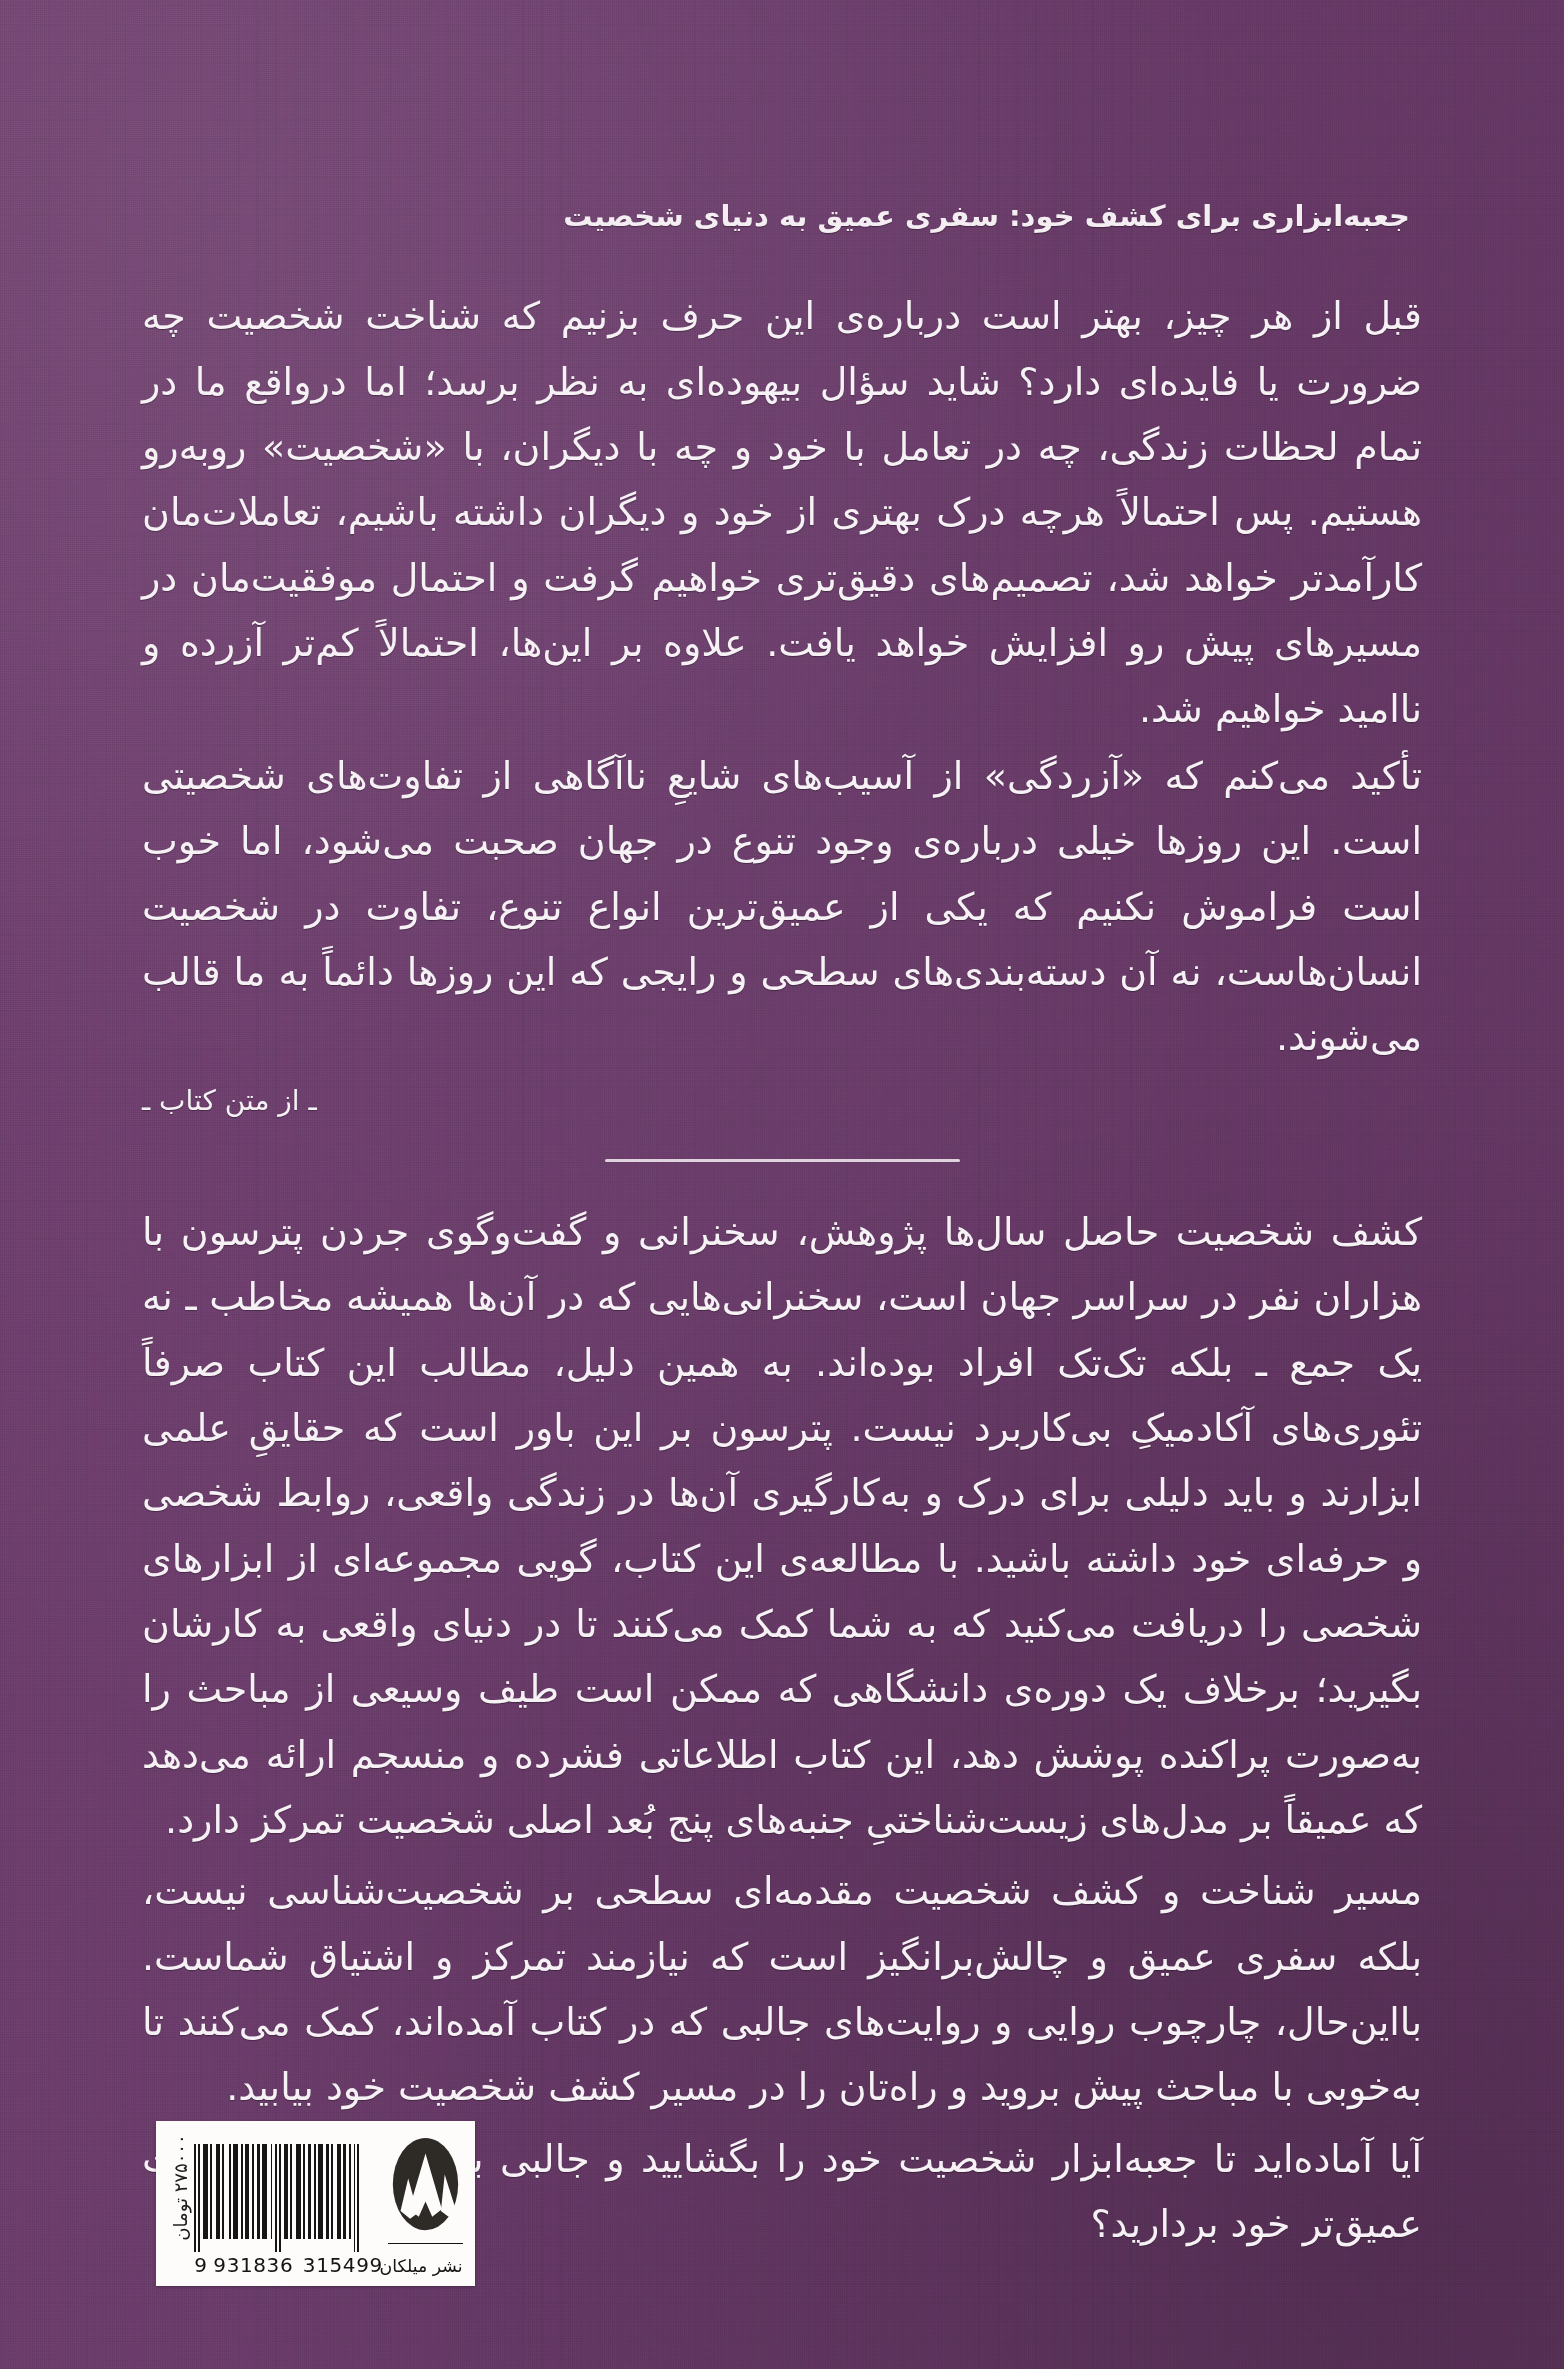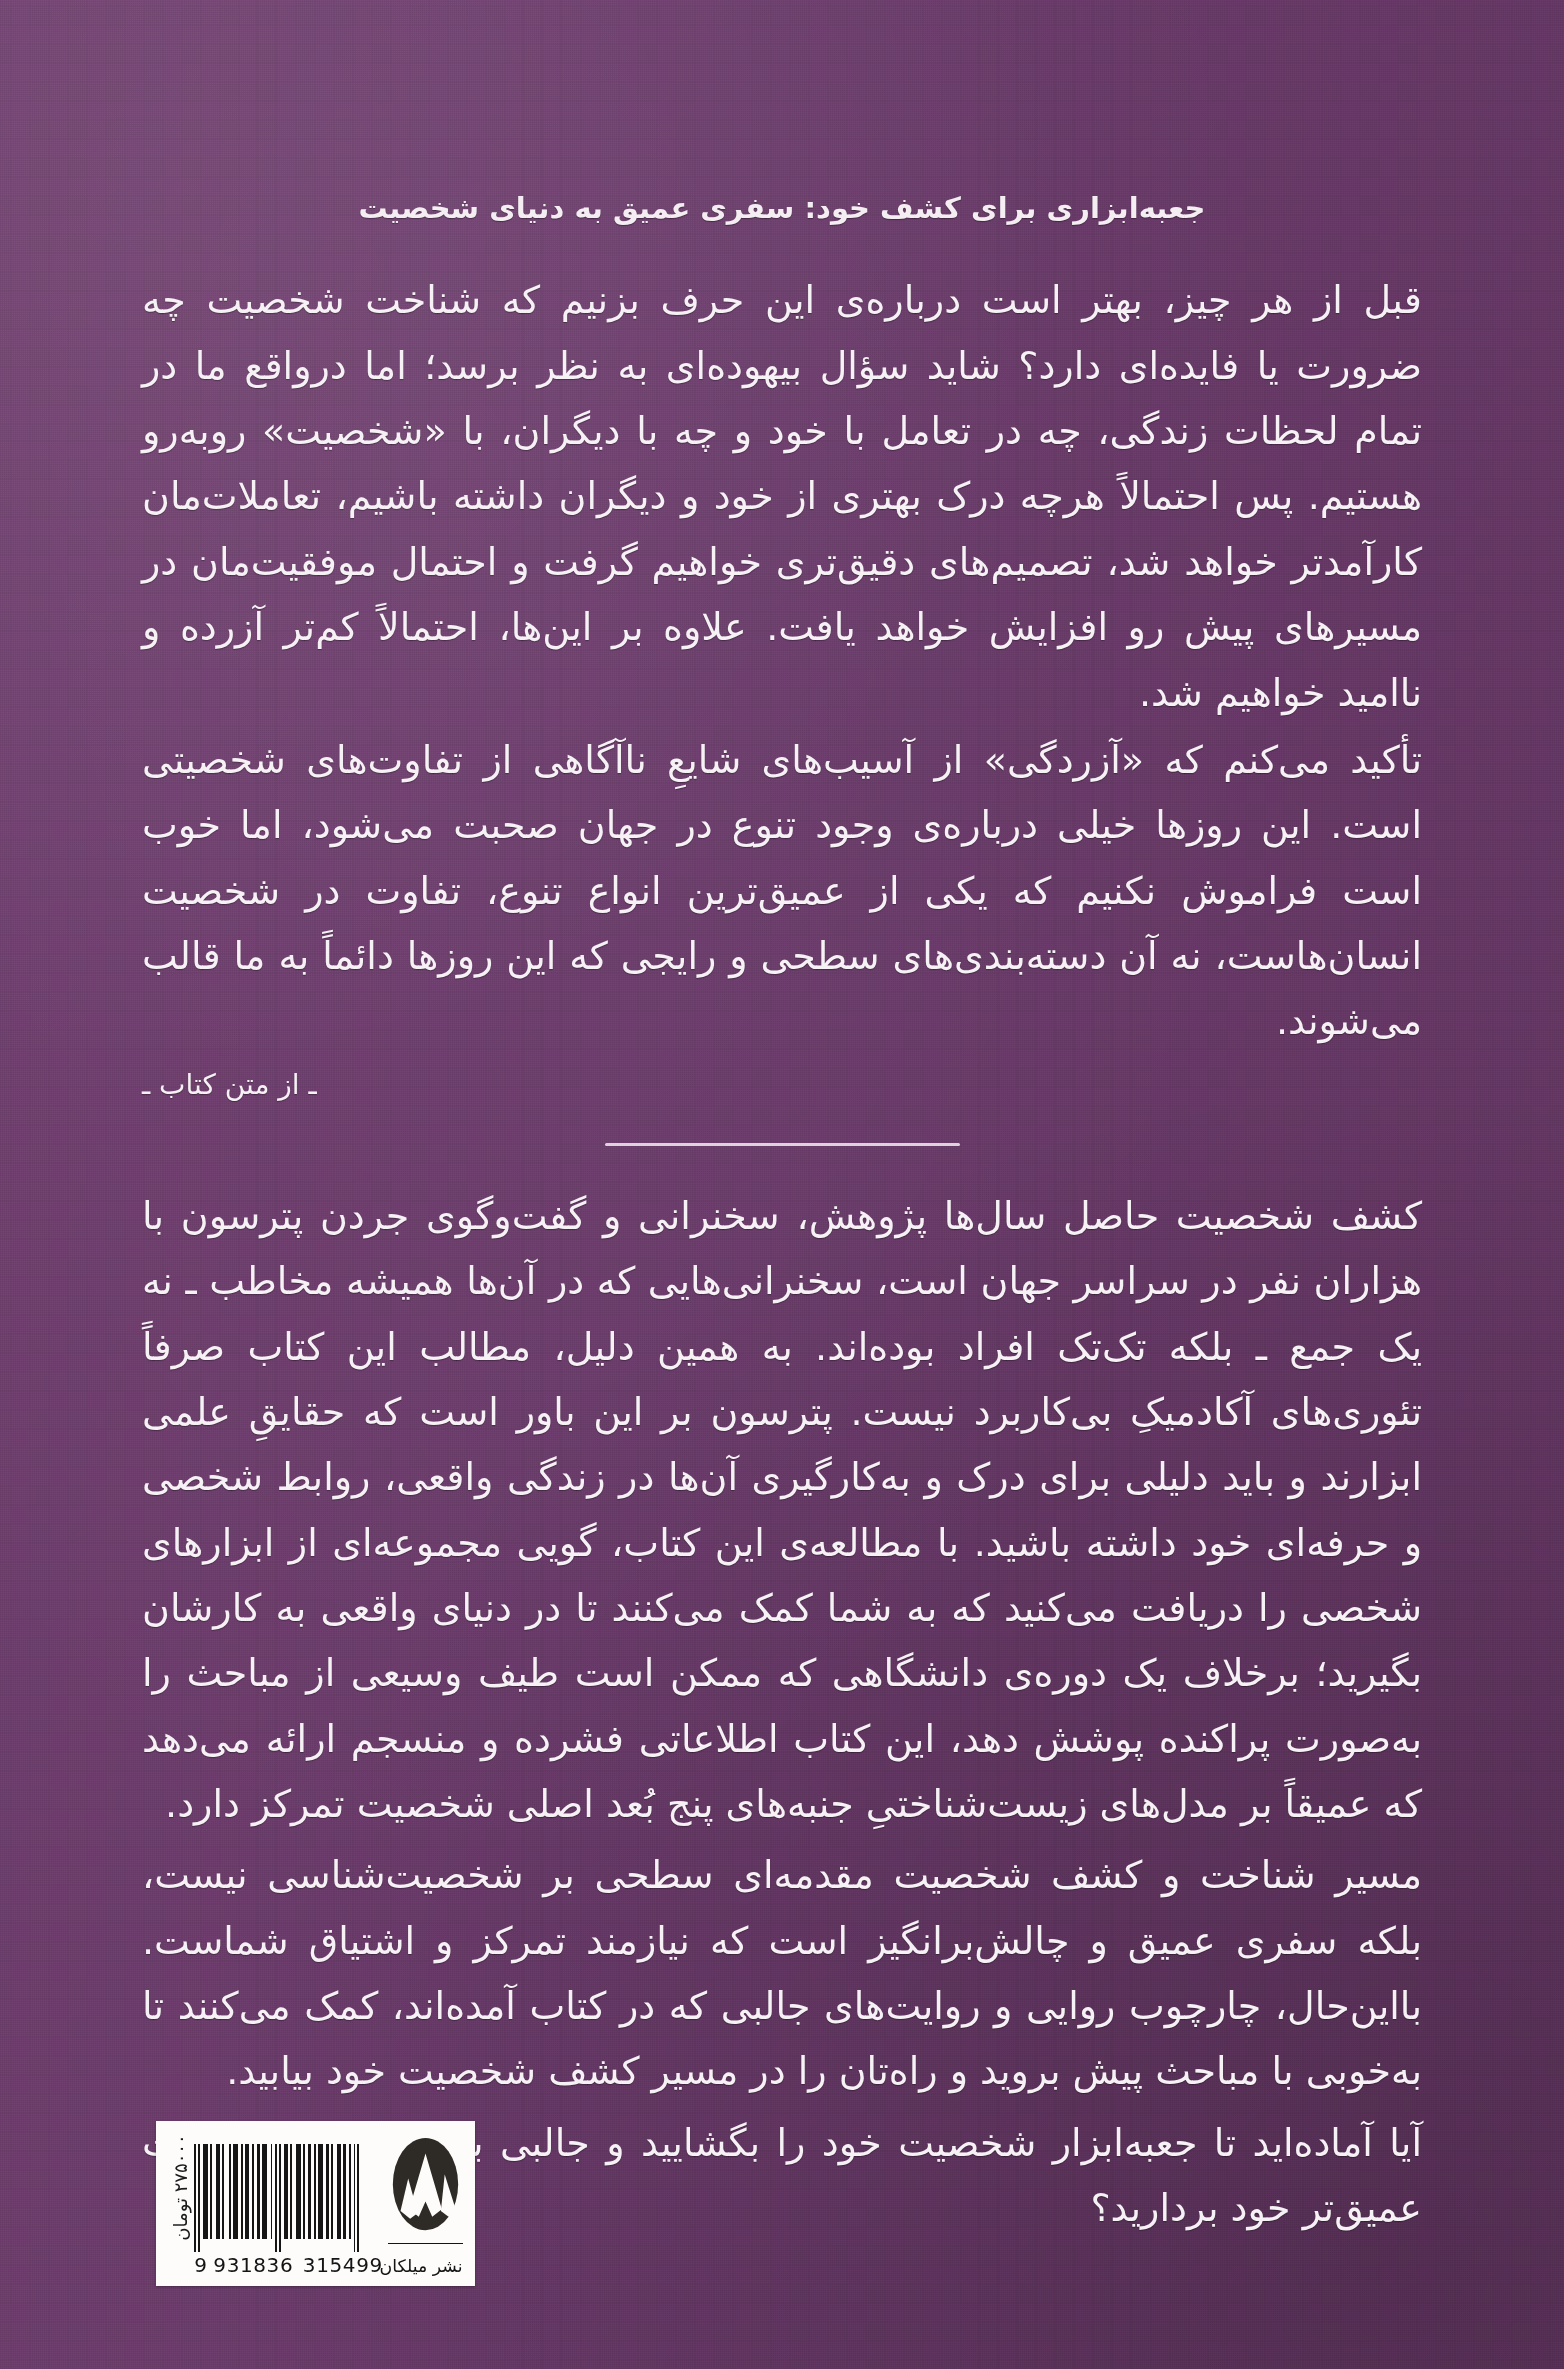--- a/index.html
+++ b/index.html
@@ -42,23 +42,22 @@
       radial-gradient(circle at 88% 95%, rgba(0,0,0,0.16), rgba(0,0,0,0) 45%);
   }
 
   .content {
     position: relative;
     z-index: 3;
     padding: 0 142px;
   }
 
   .blurb-title {
-    margin: 4px;
+    margin: 12px;
     padding-top: 181px;
-    text-align: center;
     color: #f4eef3;
     font-size: 29px;
     font-weight: bold;
     letter-spacing: 0.2px;
     line-height: 1.6;
     text-shadow: 0 1px 1px rgba(0,0,0,.35);
   }
 
   .excerpt {
     margin: 0;

